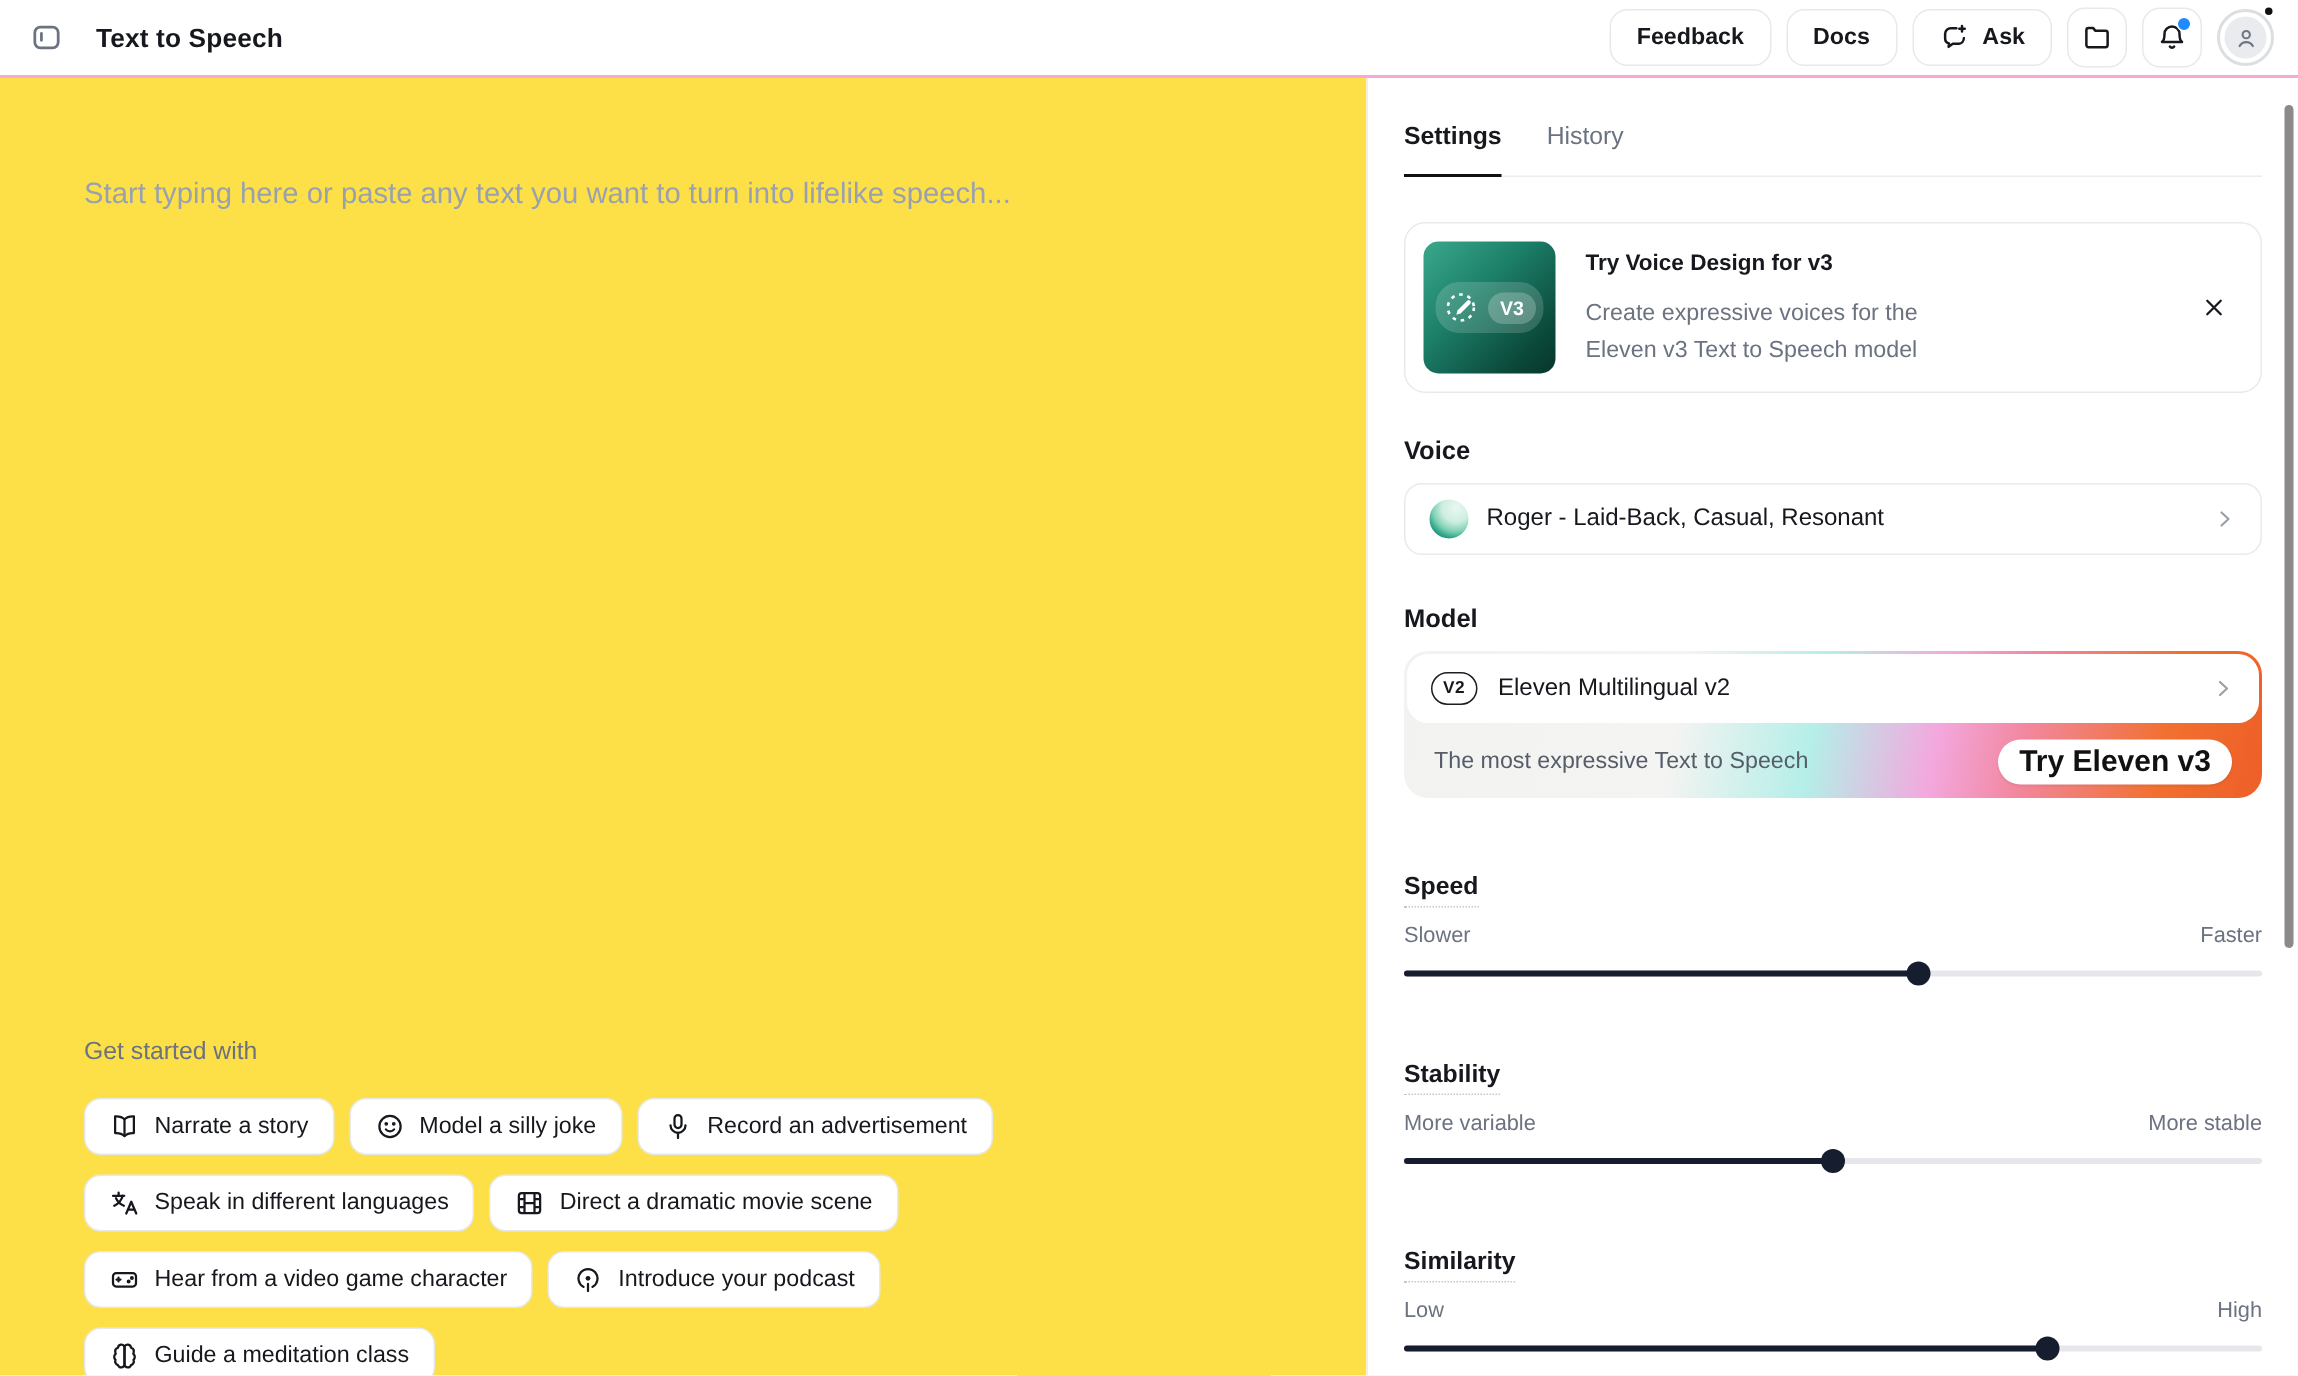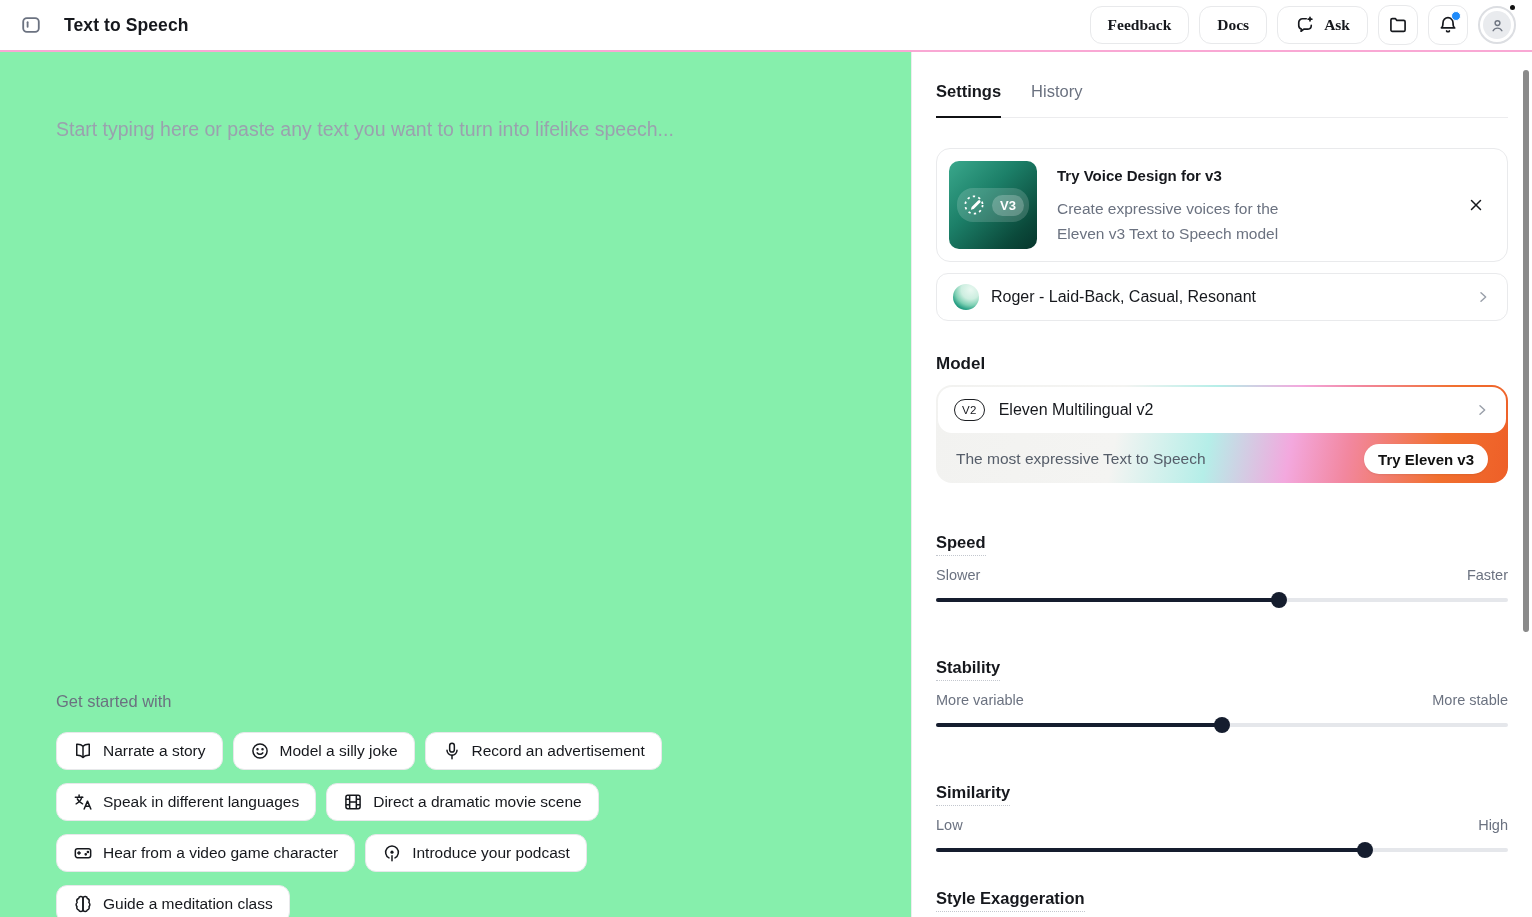--- a/index.html
+++ b/index.html
@@ -9,34 +9,34 @@
 
   
   .topbar { position:absolute; left:0; top:0; right:0; height:52px; background:#fff;
     border-bottom:2px solid #f9a8d4; display:flex; align-items:center; padding:0 16px; z-index:5; }
   .icon-btn-plain { width:30px; height:30px; border:none; background:transparent; display:grid;
     place-items:center; color:#6b7280; cursor:pointer; border-radius:8px; }
   .topbar-title { font-size:17.5px; font-weight:700; margin-left:18px; letter-spacing:.1px; }
   .topbar-right { margin-left:auto; display:flex; align-items:center; gap:10px; }
   .pill-btn { height:38px; border:1px solid #e8e9eb; background:#fff; border-radius:12px;
     padding:0 17px; font-size:15.5px; font-weight:600; color:#16181d; display:flex;
-    align-items:center; gap:9px; cursor:pointer; font-family:Liberation Serif, serif; }
+    align-items:center; gap:9px; cursor:pointer; font-family:Liberation Sans, sans-serif; }
   .sq-btn { width:40px; height:40px; border:1px solid #e8e9eb; background:#fff; border-radius:12px;
     display:grid; place-items:center; cursor:pointer; position:relative; color:#16181d; }
   .notif-dot { position:absolute; top:5px; right:6px; width:10px; height:10px; border-radius:50%;
     background:#1f8bfa; border:1.5px solid #fff; }
   .avatar-btn { width:38px; height:38px; border-radius:50%; border:2px solid #dcdee2;
     background:#fff; display:grid; place-items:center; cursor:pointer; position:relative; }
   .avatar-circle { width:28px; height:28px; border-radius:50%; background:#e9ebee; display:grid;
     place-items:center; color:#6f7682; }
   .avatar-dot { position:absolute; top:-3px; right:-1px; width:5px; height:5px; border-radius:50%;
     background:#111; }
 
   
-  .editor { position:absolute; left:0; top:52px; width:911px; bottom:0; background:#86efac; }
+  .editor { position:absolute; left:0; top:52px; width:911px; bottom:0; background:#fde047; }
   .editor textarea { position:absolute; left:56px; top:66px; width:800px; height:500px;
     border:none; outline:none; resize:none; font-family:inherit; font-size:19.5px;
     color:#16181d; background:transparent; }
   .editor textarea::placeholder { color:#9aa1ae; }
   .get-started { position:absolute; left:56px; top:640px; font-size:16.5px; color:#6b7280; }
   .chips { position:absolute; left:56px; top:680px; width:640px; display:flex; flex-wrap:wrap;
     gap:13px 10px; }
   .chip { height:38px; border:1px solid #e7e8ea; background:#fff; border-radius:11px;
     display:flex; align-items:center; gap:10px; padding:0 16px; font-size:15.5px;
     font-weight:500; color:#16181d; cursor:pointer; font-family:inherit; white-space:nowrap; }
@@ -77,26 +77,26 @@
     background:radial-gradient(circle at 68% 22%, #e9f8f1 0%, #cdeee0 35%, #7fd0b4 58%, #2aa186 75%, #0f6e58 100%); }
   .select-text { font-size:16px; font-weight:500; color:#16181d; }
   .row-chevron { margin-left:auto; color:#9aa0aa; display:grid; place-items:center; }
 
   .model-label { margin-top:33px; }
   .model-card { margin-top:11px; border-radius:16px; overflow:hidden;
     background:linear-gradient(100deg,#f2f2f0 0%,#f4f4f2 32%,#b5eee8 48%,#f3a8de 62%,#f2879f 72%,#f1702f 88%,#ee5f28 100%); }
   .model-row { margin:2px; background:#fff; border-radius:14px; height:46px; display:flex;
     align-items:center; gap:14px; padding:0 16px; cursor:pointer; }
   .v2-badge { border:1.7px solid #1c1e22; border-radius:999px; padding:4px 7px; font-size:11.5px;
-    font-weight:400; letter-spacing:.3px; }
+    font-weight:700; letter-spacing:.3px; }
   .model-banner { height:48px; display:flex; align-items:center; justify-content:space-between;
     padding:0 20px; }
   .model-banner-text { font-size:15.5px; color:#555d69; }
   .banner-cta { background:#fff; border:none; border-radius:15px; height:30px; padding:0 14px;
-    font-size:15px; font-weight:600; color:#111; cursor:pointer; font-family:inherit;
+    font-size:20px; font-weight:600; color:#111; cursor:pointer; font-family:inherit;
     box-shadow:0 1px 2px rgba(0,0,0,.08); }
 
   .slider-block { margin-top:50px; }
   .slider-head { display:inline-block; font-size:16.5px; font-weight:700; padding-bottom:3px;
     border-bottom:1.5px dotted #c3c7ce; cursor:default; }
   .slider-labels { display:flex; justify-content:space-between; margin-top:11px; font-size:14.5px;
     color:#6b7280; }
   .slider { position:relative; height:16px; margin-top:9px; cursor:pointer; }
   .track { position:absolute; left:0; right:0; top:6px; height:4px; border-radius:2px;
     background:#e5e7eb; }
@@ -258,20 +258,21 @@
         <div class="promo-title">Try Voice Design for v3</div>
         <div class="promo-desc">Create expressive voices for the Eleven v3 Text to Speech model</div>
       </div>
       <button class="promo-close">
         <svg class="ic" width="18" height="18" viewBox="0 0 24 24" fill="none" stroke="currentColor" stroke-width="2" stroke-linecap="round">
           <path d="M6 6l12 12M18 6L6 18"></path>
         </svg>
       </button>
     </div>
 
+    <div class="section-label voice-label">Voice</div>
     <button class="select-row">
       <span class="voice-avatar"></span>
       <span class="select-text">Roger - Laid-Back, Casual, Resonant</span>
       <span class="row-chevron">
         <svg class="ic" width="16" height="16" viewBox="0 0 24 24" fill="none" stroke="currentColor" stroke-width="2.2" stroke-linecap="round" stroke-linejoin="round">
             <path d="M9 5.5l7 6.5-7 6.5"></path>
           </svg>
       </span>
     </button>
 

